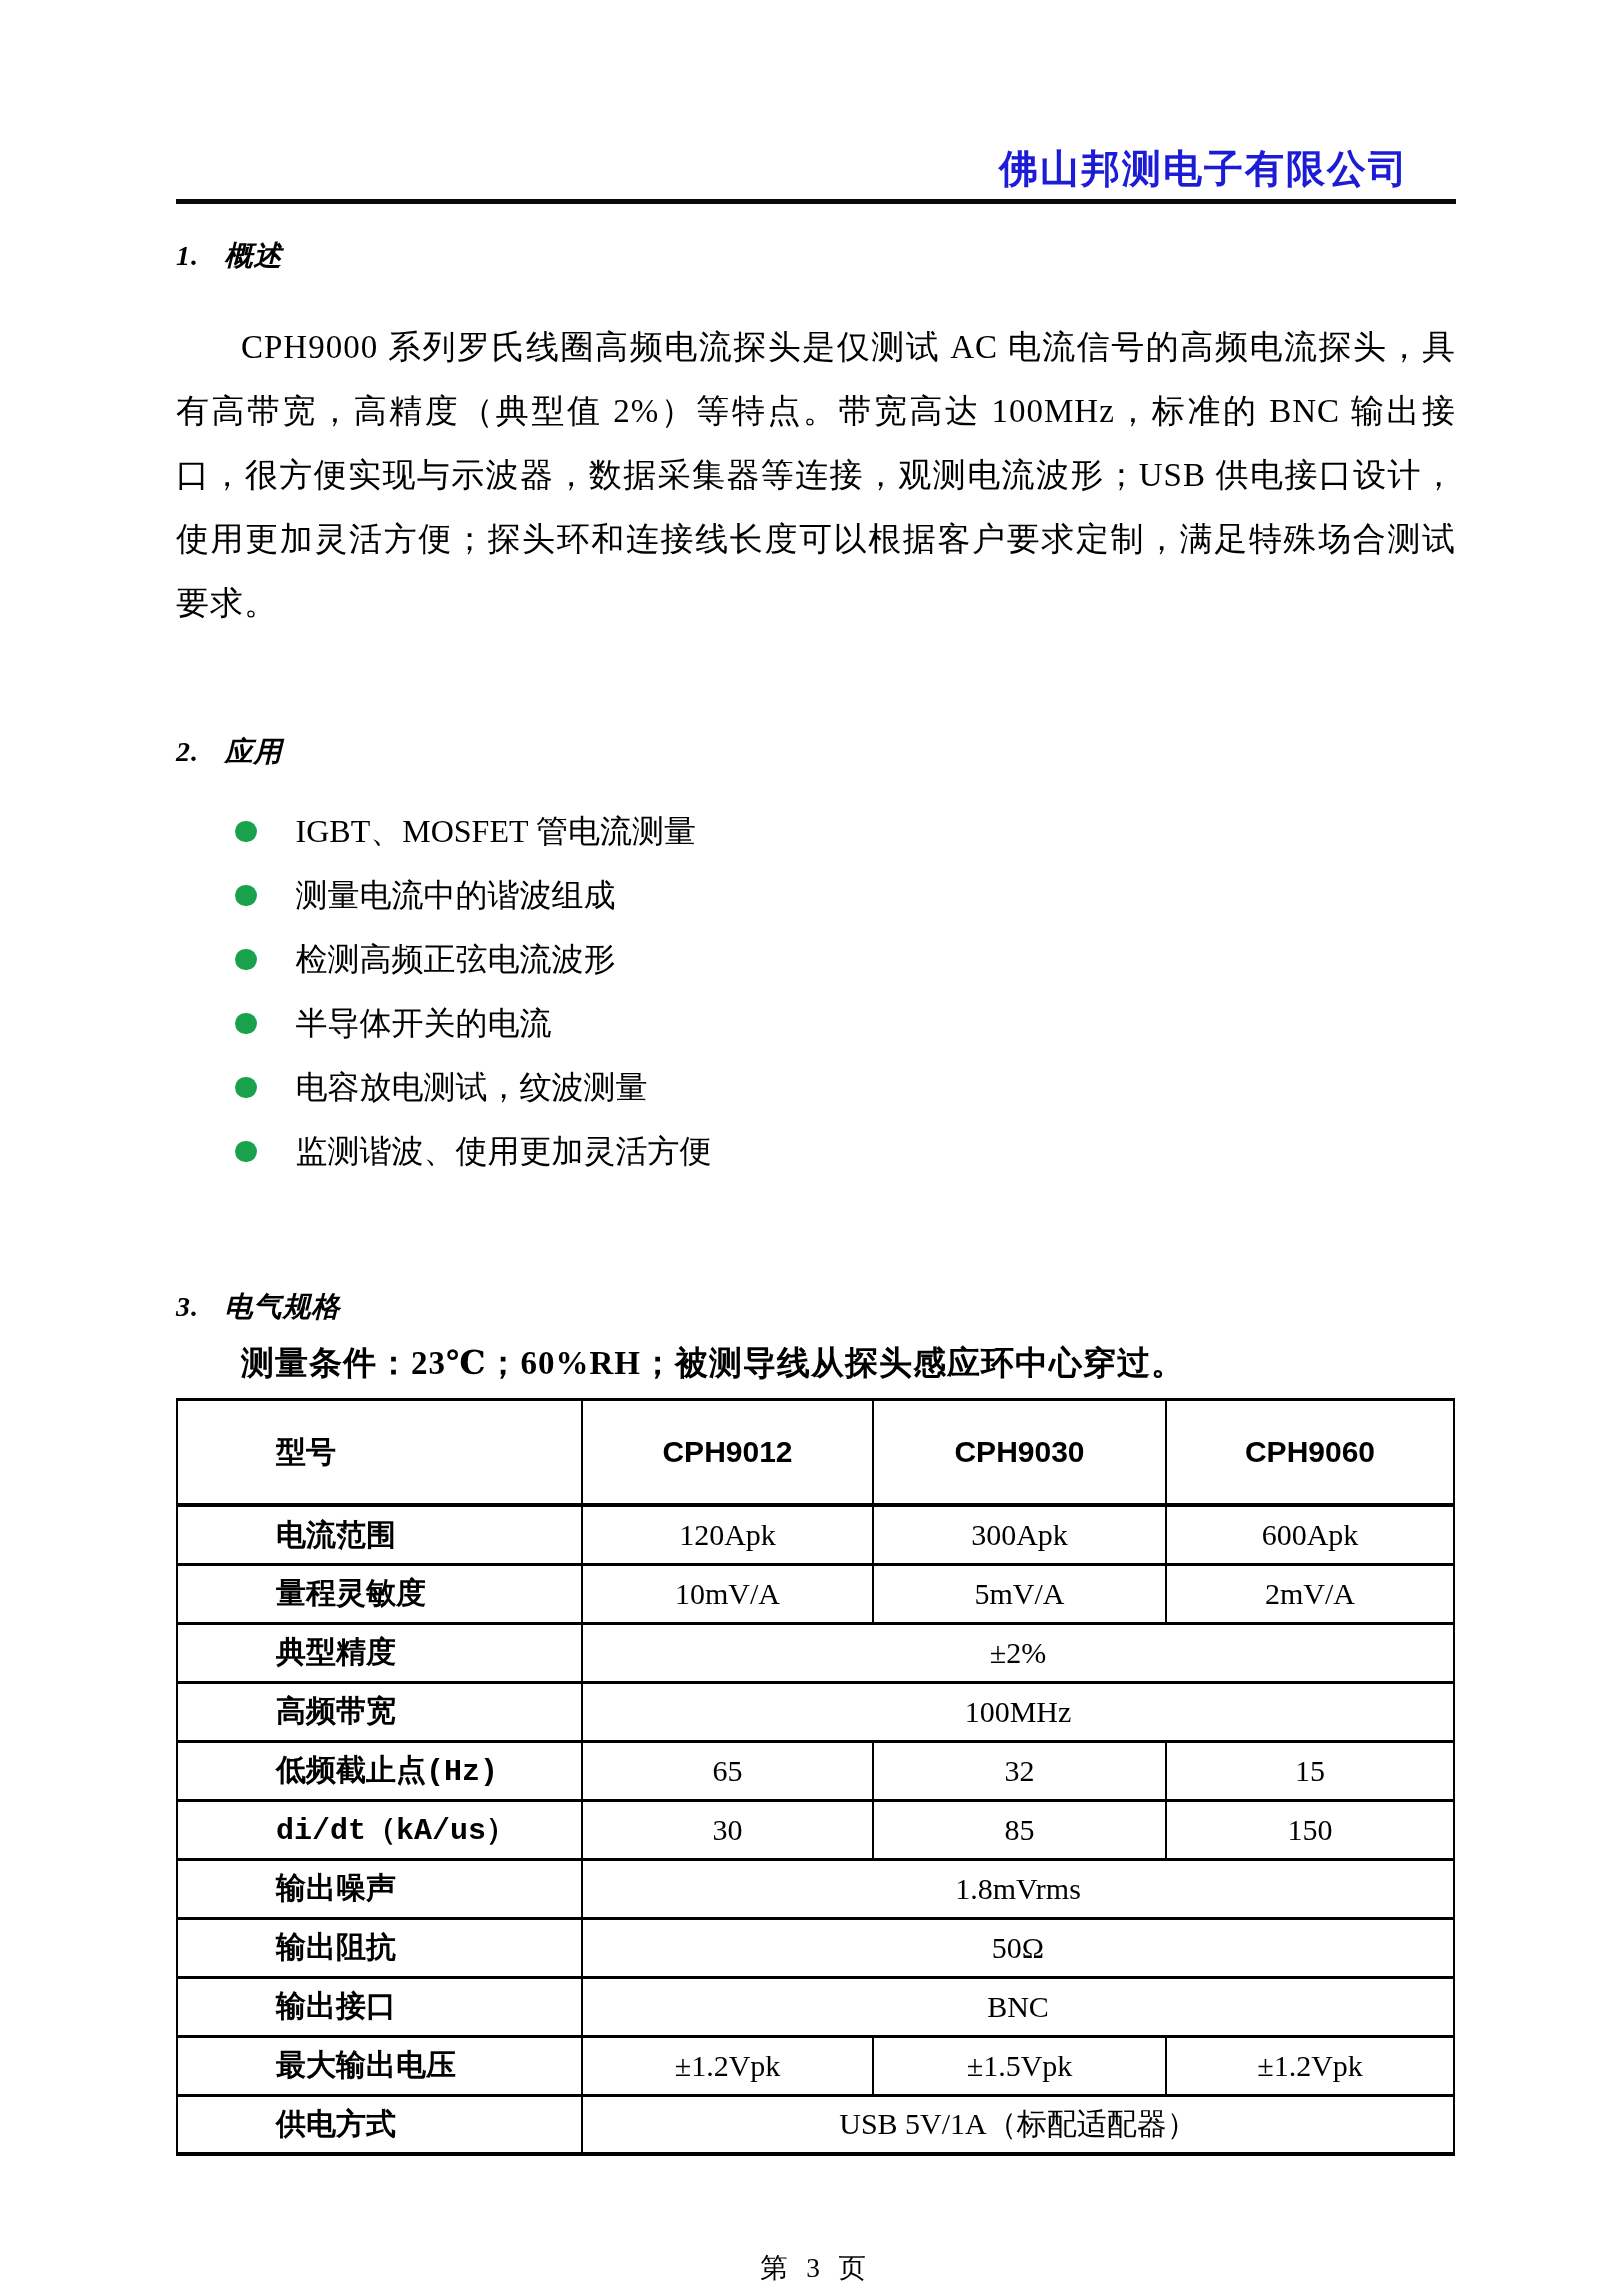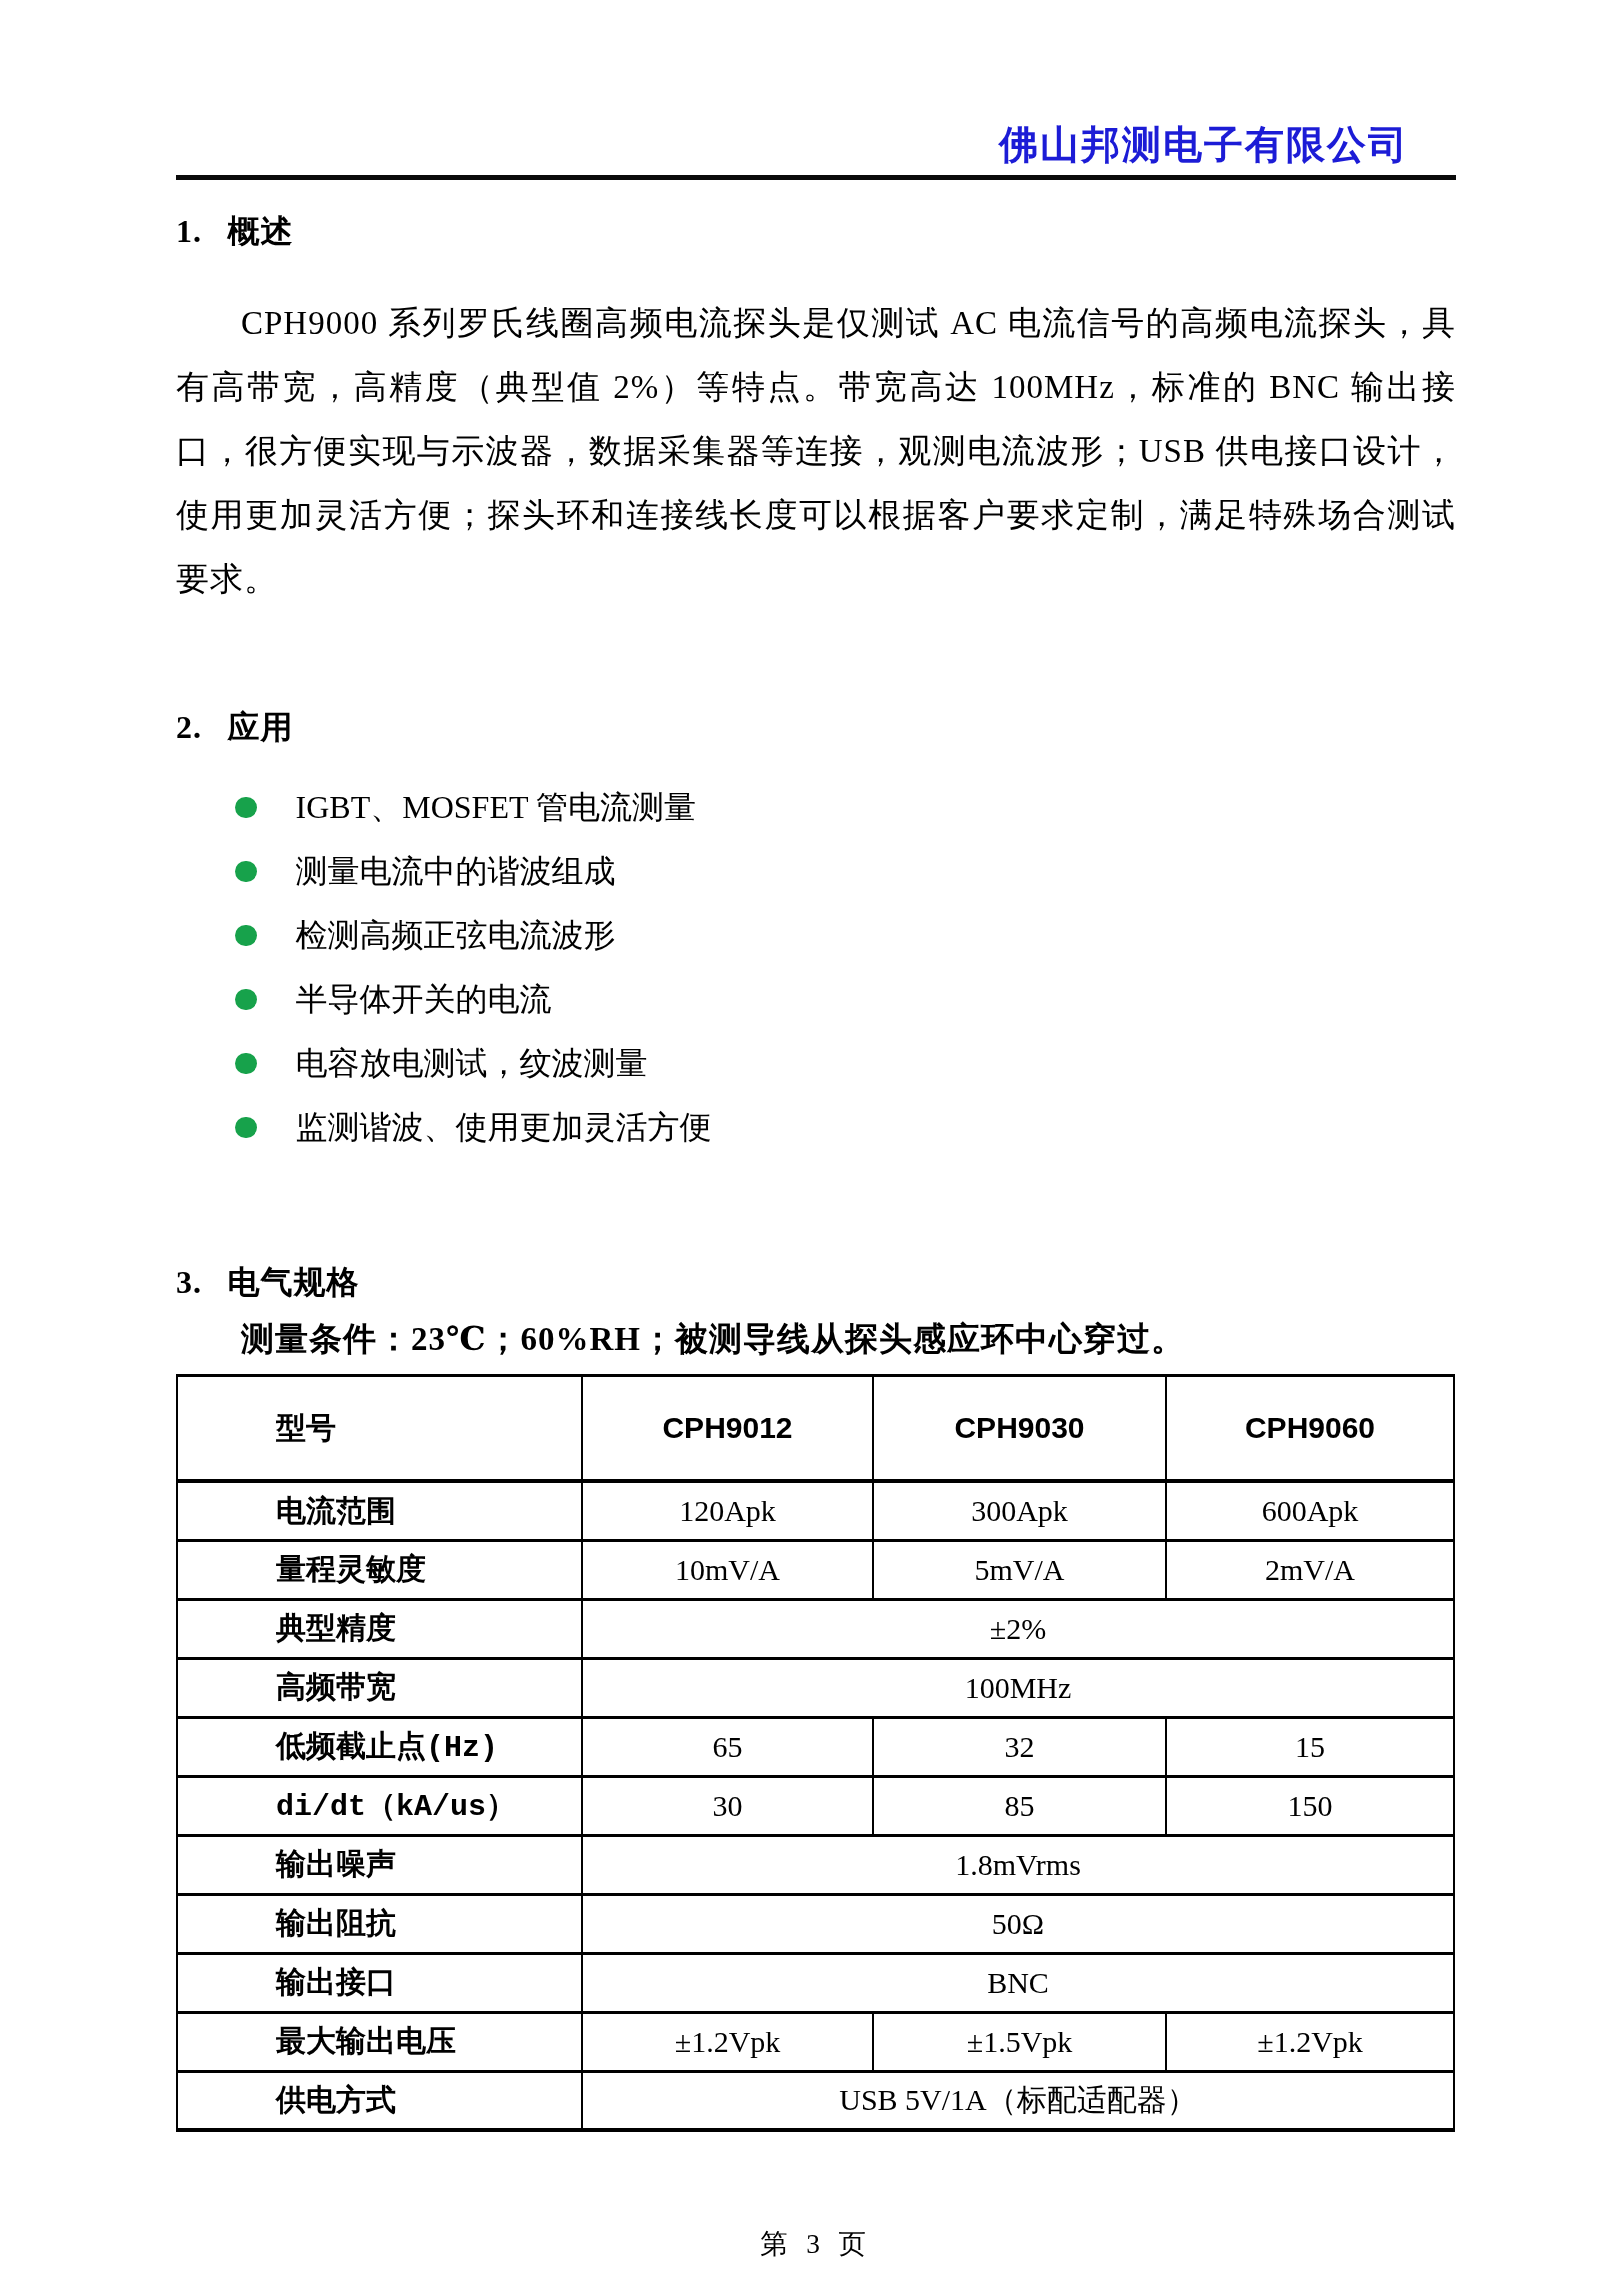--- a/index.html
+++ b/index.html
@@ -13,20 +13,21 @@
     height: 2293px;
     background: #ffffff;
     overflow: hidden;
     font-family: "Liberation Serif", "DejaVu Serif", serif;
     color: #000000;
     box-sizing: border-box;
   }
   .content {
     margin-left: 176px;
     width: 1280px;
+    margin-top: 24px;
   }
 
   
   .company-line {
     padding-top: 122px;
     font-family: "Liberation Sans", "DejaVu Sans", sans-serif;
     font-weight: bold;
     font-size: 39px;
     line-height: 45px;
     color: #1c1cd6;
@@ -36,23 +37,24 @@
   }
   .header-rule {
     margin-top: 7.8px;
     height: 4.9px;
     background: #0a0a0a;
   }
 
   
   .section-heading {
     font-weight: bold;
-    font-size: 32px;
+    font-size: 28px;
     line-height: 49px;
     letter-spacing: 1px;
+    font-style: italic;
   }
   .sec-num { margin-right: 25.5px; }
   .heading-1 { margin-top: 27.4px; }
   .heading-2 { margin-top: 92px; }
   .heading-3 { margin-top: 98px; }
 
   
   .overview-para {
     margin-top: 35px;
     font-size: 33px;

